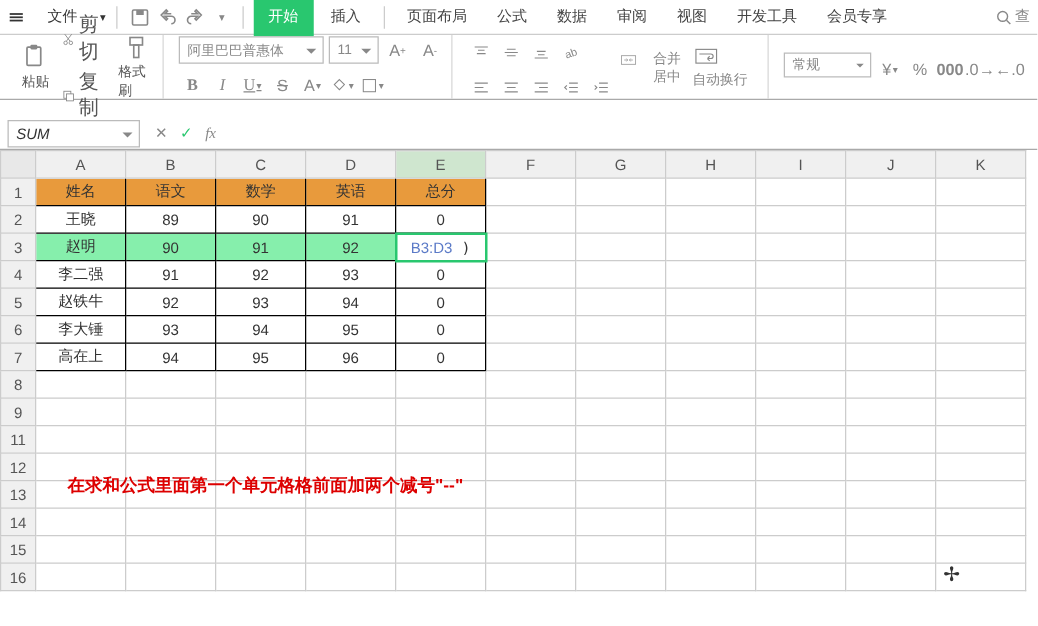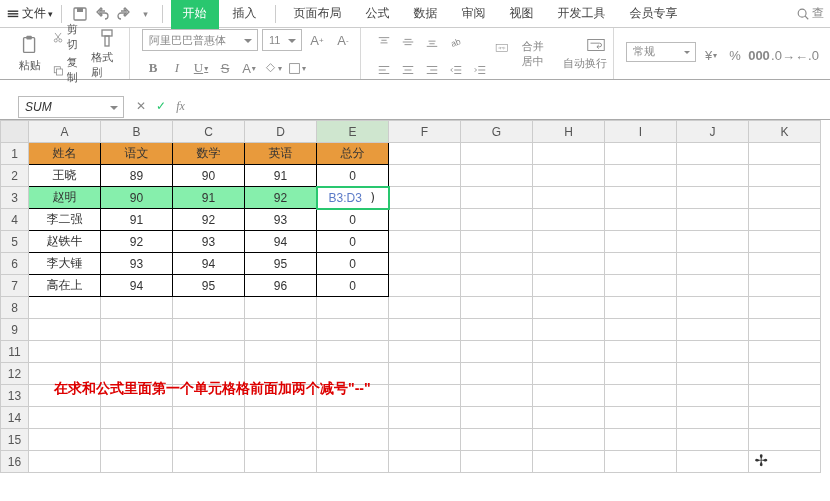--- a/index.html
+++ b/index.html
@@ -1,53 +1,53 @@
 <!DOCTYPE html>
 <html><head>
 <meta charset="utf-8">
 <style>
 *{box-sizing:border-box;margin:0;padding:0;font-family:"Microsoft YaHei",Arial,sans-serif}
 body{background:#fff;width:830px;height:501px;overflow:hidden;font-size:12px;color:#333}
 .menubar{display:flex;align-items:center;height:28px;padding:0 6px;border-bottom:1px solid #ccc;gap:4px}
-.menubar .file-icon{display:flex;align-items:center;gap:2px;color:#333}
+.menubar .file-icon{display:flex;align-items:center;gap:18px;color:#333}
 .menubar .file-icon svg{width:14px;height:14px}
 .menubar .sep{width:1px;height:18px;background:#ccc;margin:0 4px}
 .menubar .m-item{padding:0 10px;color:#444;cursor:default}
 .menubar .m-item.active{background:#29c76f;color:#fff;border-radius:3px;padding:16px 12px}
 .menubar .qat{display:flex;align-items:center;gap:6px;margin-left:2px}
 .menubar .qat div{width:16px;height:16px;display:flex;align-items:center;justify-content:center;color:#888}
 .search-ic{margin-left:auto;color:#888;display:flex;align-items:center;gap:2px}
 .ribbon{display:flex;align-items:center;height:52px;border-bottom:1px solid #a9a9a9;padding:0 6px;gap:6px}
 .rgroup{display:flex;align-items:center;gap:4px;padding:0 6px;height:100%;border-right:1px solid #d8d8d8}
 .rgroup:last-child{border-right:none}
 .paste-btn{display:flex;flex-direction:column;align-items:center;justify-content:center;gap:2px;width:38px}
 .paste-btn svg{width:22px;height:22px}
 .mini-btns{display:flex;flex-direction:column;gap:3px}
-.mini-btns .mb{display:flex;align-items:center;gap:3px;color:#555;font-size:11px}
+.mini-btns .mb{display:flex;align-items:center;gap:3px;color:#555;font-size:16px}
 .mini-btns .mb svg{width:13px;height:13px}
 .fmt-brush{display:flex;flex-direction:column;align-items:center;gap:2px;color:#555;width:34px}
 .fmt-brush svg{width:20px;height:20px}
 .font-row{display:flex;align-items:center;gap:4px}
 .font-sel{border:1px solid #bbb;height:22px;padding:0 18px 0 6px;font-size:11px;background:#fff;position:relative;display:flex;align-items:center;min-width:116px;color:#888}
 .font-sel.small{min-width:40px}
 .font-sel::after{content:"";position:absolute;right:5px;top:9px;border:4px solid transparent;border-top-color:#888}
 .font-tools{display:flex;gap:2px;margin-top:4px}
 .tool{width:22px;height:20px;display:flex;align-items:center;justify-content:center;color:#888;border:1px solid transparent;font-size:13px;position:relative}
 .tool.b{font-weight:bold;font-family:serif}
 .tool.i{font-style:italic;font-family:serif}
 .tool.u{text-decoration:underline;font-family:serif}
 .tool .chev{font-size:8px;margin-left:1px}
 .align-rows{display:flex;flex-direction:column;gap:4px}
 .merge-btn{display:flex;flex-direction:row;align-items:flex-start;gap:13px;color:#888;width:54px;font-size:11px}
-.wrap-btn{display:flex;flex-direction:column;align-items:flex-end;gap:2px;color:#888;width:54px;font-size:11px}
+.wrap-btn{display:flex;flex-direction:column;align-items:flex-start;gap:2px;color:#888;width:54px;font-size:11px}
 .numfmt{display:flex;gap:4px}
 .numfmt .sel{border:1px solid #bbb;height:20px;width:70px;padding:0 6px;display:flex;align-items:center;color:#888;font-size:11px;position:relative}
 .numfmt .sel::after{content:"";position:absolute;right:5px;top:8px;border:3px solid transparent;border-top-color:#888}
 .formula-bar{display:flex;align-items:center;height:26px;border-bottom:1px solid #a9a9a9;margin-top:14px}
-.name-box{width:106px;height:22px;border:1px solid #bbb;margin-left:18px;padding:0 6px;display:flex;align-items:center;font-size:12px;position:relative;font-style:italic}
+.name-box{width:106px;height:22px;border:1px solid #bbb;margin-left:6px;padding:0 6px;display:flex;align-items:center;font-size:12px;position:relative;font-style:italic}
 .name-box::after{content:"";position:absolute;right:5px;top:9px;border:4px solid transparent;border-top-color:#888}
 .fb-btns{display:flex;align-items:center;gap:10px;padding:0 12px;color:#888}
 .fb-btns span{font-family:serif;font-style:italic}
 .formula-input{flex:1;height:22px;padding:0 6px;display:flex;align-items:center;font-size:13px;font-family:Consolas,monospace}
 .formula-input .fn{color:#000}
 .formula-input .arg{color:#5b7ac7}
 .grid-wrap{position:relative;height:370px;overflow:hidden}
 table.sheet{border-collapse:collapse;table-layout:fixed;width:1px}
 table.sheet th,table.sheet td{border:1px solid #ccc;height:22px;font-size:12px;text-align:center;padding:0;overflow:hidden;white-space:nowrap}
 table.sheet th{background:#f0f0f0;color:#555;font-weight:normal}

